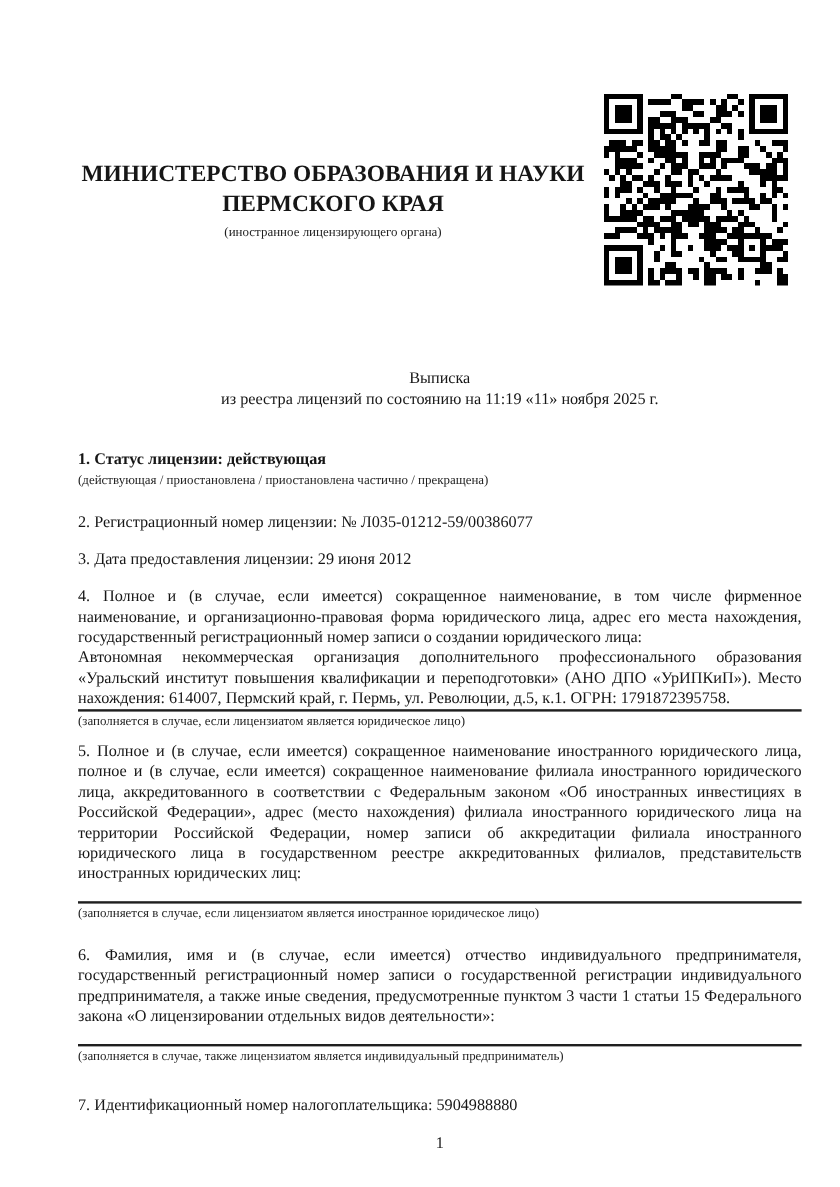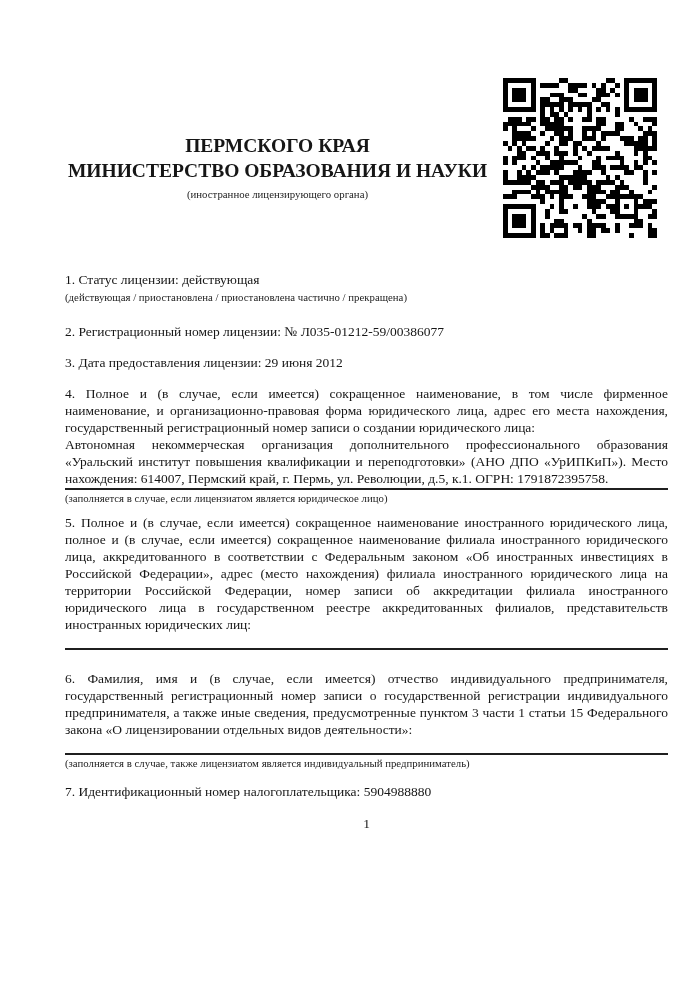--- a/index.html
+++ b/index.html
@@ -23,42 +23,42 @@
 
   
   .doc-title{margin-top:68px;text-align:center;font-size:13.5px;line-height:17.5px;}
 
   
   .b{font-size:13.5px;line-height:17px;}
   .j{text-align:justify;text-justify:inter-word;}
   .cap{font-size:10.8px;line-height:12px;text-align:left;margin-top:2px;color:#1d1d1d;}
   .rule{border:none;border-top:2px solid #1f1f1f;margin:0;height:0;}
 
-  .mt-item1{margin-top:33px;}
+  .mt-item1{margin-top:33px;font-weight:bold;}
   .mt-cap1{margin-top:3px;}
   .mt-item2{margin-top:20px;}
   .mt-item3{margin-top:14px;}
   .mt-item4{margin-top:14px;}
   .mt-rule4{margin-top:1px;}
   .mt-item5{margin-top:10px;}
   .mt-rule-gap{margin-top:15px;}
   .mt-item6{margin-top:20px;}
-  .mt-item7{margin-top:14px;}
+  .mt-item7{margin-top:26px;}
   .page-num{margin-top:15px;text-align:center;font-size:13.5px;line-height:17px;}
 </style>
 </head>
 <body>
 
 <div class="sheet">
   <div class="content">
 
     <div class="header-row">
       <div class="org-block">
+        <div class="org-name">МИНИСТЕРСТВО ОБРАЗОВАНИЯ И НАУКИ</div>
         <div class="org-name">ПЕРМСКОГО КРАЯ</div>
-        <div class="org-name">МИНИСТЕРСТВО ОБРАЗОВАНИЯ И НАУКИ</div>
         <div class="org-caption">(иностранное лицензирующего органа)</div>
       </div>
       <div class="qr-wrap">
         <svg id="qr" viewBox="0 0 33 33" preserveAspectRatio="none" shape-rendering="crispEdges" xmlns="http://www.w3.org/2000/svg">
             <rect x="0" y="0" width="33" height="33" fill="#fff"></rect>
             <rect x="0" y="0" width="1" height="1" fill="#000"></rect>
             <rect x="1" y="0" width="1" height="1" fill="#000"></rect>
             <rect x="2" y="0" width="1" height="1" fill="#000"></rect>
             <rect x="3" y="0" width="1" height="1" fill="#000"></rect>
             <rect x="4" y="0" width="1" height="1" fill="#000"></rect>
@@ -588,35 +588,40 @@
             <rect x="13" y="32" width="1" height="1" fill="#000"></rect>
             <rect x="18" y="32" width="1" height="1" fill="#000"></rect>
             <rect x="19" y="32" width="1" height="1" fill="#000"></rect>
             <rect x="27" y="32" width="1" height="1" fill="#000"></rect>
             <rect x="31" y="32" width="1" height="1" fill="#000"></rect>
             <rect x="32" y="32" width="1" height="1" fill="#000"></rect>
           </svg>
       </div>
     </div>
 
+    <div class="doc-title">
+      <div>Выписка</div>
+      <div>из реестра лицензий по состоянию на 11:19 «11» ноября 2025 г.</div>
+    </div>
 
     <div class="b mt-item1">1. Статус лицензии: действующая</div>
     <div class="cap mt-cap1">(действующая / приостановлена / приостановлена частично / прекращена)</div>
 
     <div class="b mt-item2">2. Регистрационный номер лицензии: № Л035-01212-59/00386077</div>
 
     <div class="b mt-item3">3. Дата предоставления лицензии: 29 июня 2012</div>
 
     <div class="b j mt-item4">4. Полное и (в случае, если имеется) сокращенное наименование, в том числе фирменное наименование, и организационно-правовая форма юридического лица, адрес его места нахождения, государственный регистрационный номер записи о создании юридического лица:</div>
     <div class="b j">Автономная некоммерческая организация дополнительного профессионального образования «Уральский институт повышения квалификации и переподготовки» (АНО ДПО «УрИПКиП»). Место нахождения: 614007, Пермский край, г. Пермь, ул. Революции, д.5, к.1. ОГРН: 1791872395758.</div>
     <hr class="rule mt-rule4">
     <div class="cap">(заполняется в случае, если лицензиатом является юридическое лицо)</div>
 
     <div class="b j mt-item5">5. Полное и (в случае, если имеется) сокращенное наименование иностранного юридического лица, полное и (в случае, если имеется) сокращенное наименование филиала иностранного юридического лица, аккредитованного в соответствии с Федеральным законом «Об иностранных инвестициях в Российской Федерации», адрес (место нахождения) филиала иностранного юридического лица на территории Российской Федерации, номер записи об аккредитации филиала иностранного юридического лица в государственном реестре аккредитованных филиалов, представительств иностранных юридических лиц:</div>
     <hr class="rule mt-rule-gap">
+    <div class="cap">(заполняется в случае, если лицензиатом является иностранное юридическое лицо)</div>
 
     <div class="b j mt-item6">6. Фамилия, имя и (в случае, если имеется) отчество индивидуального предпринимателя, государственный регистрационный номер записи о государственной регистрации индивидуального предпринимателя, а также иные сведения, предусмотренные пунктом 3 части 1 статьи 15 Федерального закона «О лицензировании отдельных видов деятельности»:</div>
     <hr class="rule mt-rule-gap">
     <div class="cap">(заполняется в случае, также лицензиатом является индивидуальный предприниматель)</div>
 
     <div class="b mt-item7">7. Идентификационный номер налогоплательщика: 5904988880</div>
 
     <div class="page-num">1</div>
 
   </div>

